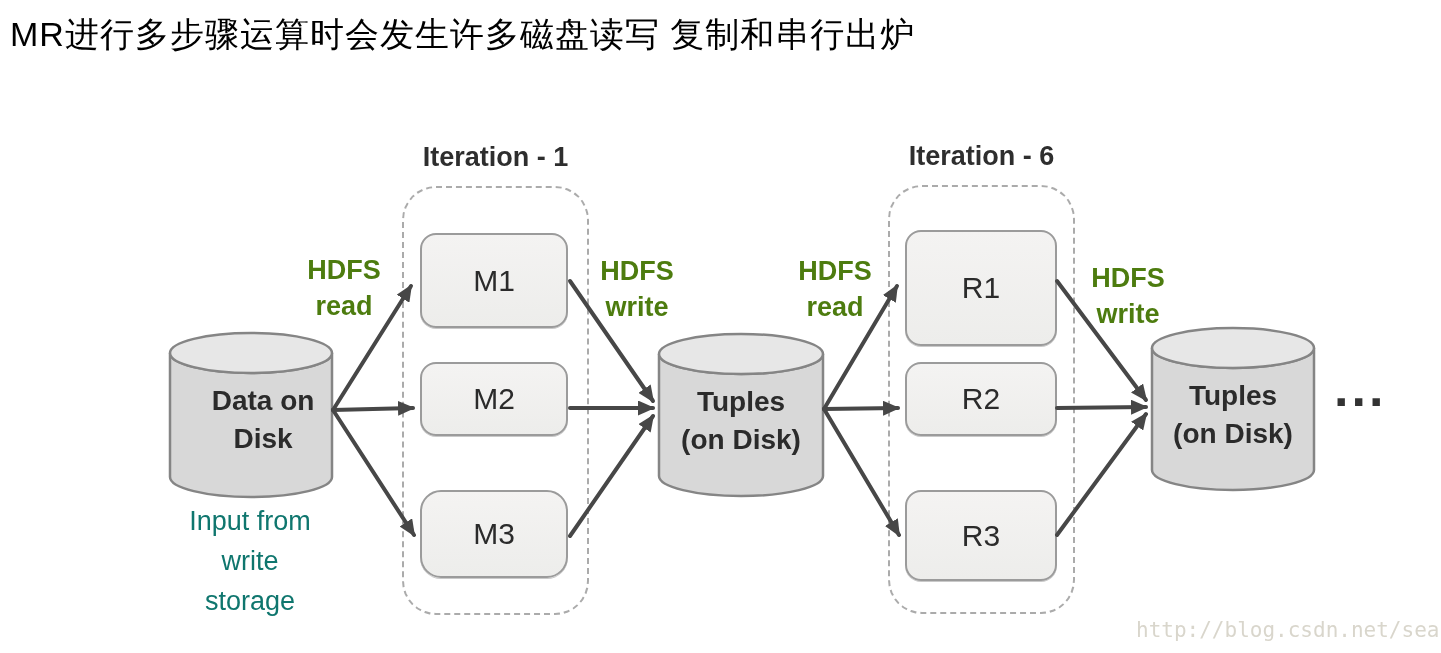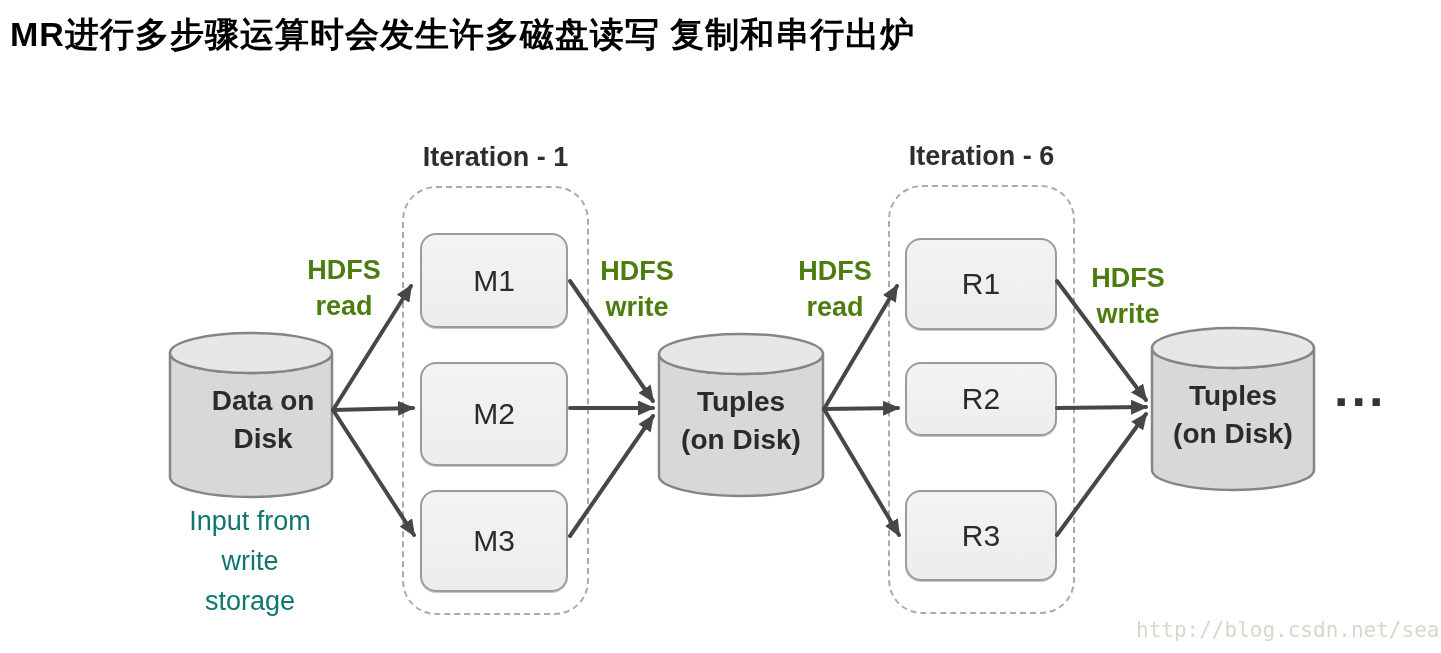--- a/index.html
+++ b/index.html
@@ -6,21 +6,21 @@
   html, body { background: #ffffff; }
   body {
     width: 1441px; height: 653px;
     font-family: "Liberation Sans", "DejaVu Sans", sans-serif;
     position: relative; overflow: hidden;
   }
   .stage { position: absolute; inset: 0; }
 
   .page-title {
     position: absolute; left: 10px; top: 12px;
-    font-size: 34px; font-weight: bold; color: #000;
+    font-size: 34px; font-weight: normal; color: #000;
     letter-spacing: 1px; white-space: nowrap;
   }
 
   
   .iter-box {
     position: absolute; width: 187px; height: 429px;
     border: 2px dashed #ababab; border-radius: 34px;
     background: transparent; z-index: 1;
   }
   .iter-box.it1 { left: 402px; top: 186px; }
@@ -36,23 +36,23 @@
   
   .task-box {
     position: absolute; z-index: 2;
     background: linear-gradient(#f4f3f2, #ededeb);
     border: 2px solid #9b9b9b; border-radius: 16px;
     display: flex; align-items: center; justify-content: center;
     font-size: 30px; font-weight: normal; color: #2b2b2b;
     box-shadow: 0 1px 0 #c9c9c9;
   }
   .m1 { left: 420px; top: 233px; width: 148px; height: 95px; }
-  .m2 { left: 420px; top: 362px; width: 148px; height: 104px; }
-  .m3 { left: 420px; top: 490px; width: 148px; height: 102px; }
-  .r1 { left: 905px; top: 230px; width: 152px; height: 92px; margin-top: 8px; }
+  .m2 { left: 420px; top: 362px; width: 148px; height: 74px; }
+  .m3 { left: 420px; top: 490px; width: 148px; height: 88px; border-radius: 21px; }
+  .r1 { left: 905px; top: 230px; width: 152px; height: 116px; }
   .r2 { left: 905px; top: 362px; width: 152px; height: 74px; }
   .r3 { left: 905px; top: 490px; width: 152px; height: 91px; }
 
   
   svg.layer { position: absolute; left: 0; top: 0; z-index: 3; pointer-events: none; }
 
   
   .store-label {
     position: absolute; z-index: 4; text-align: center;
     font-size: 28px; font-weight: bold; color: #2b2b2b; line-height: 38px;

